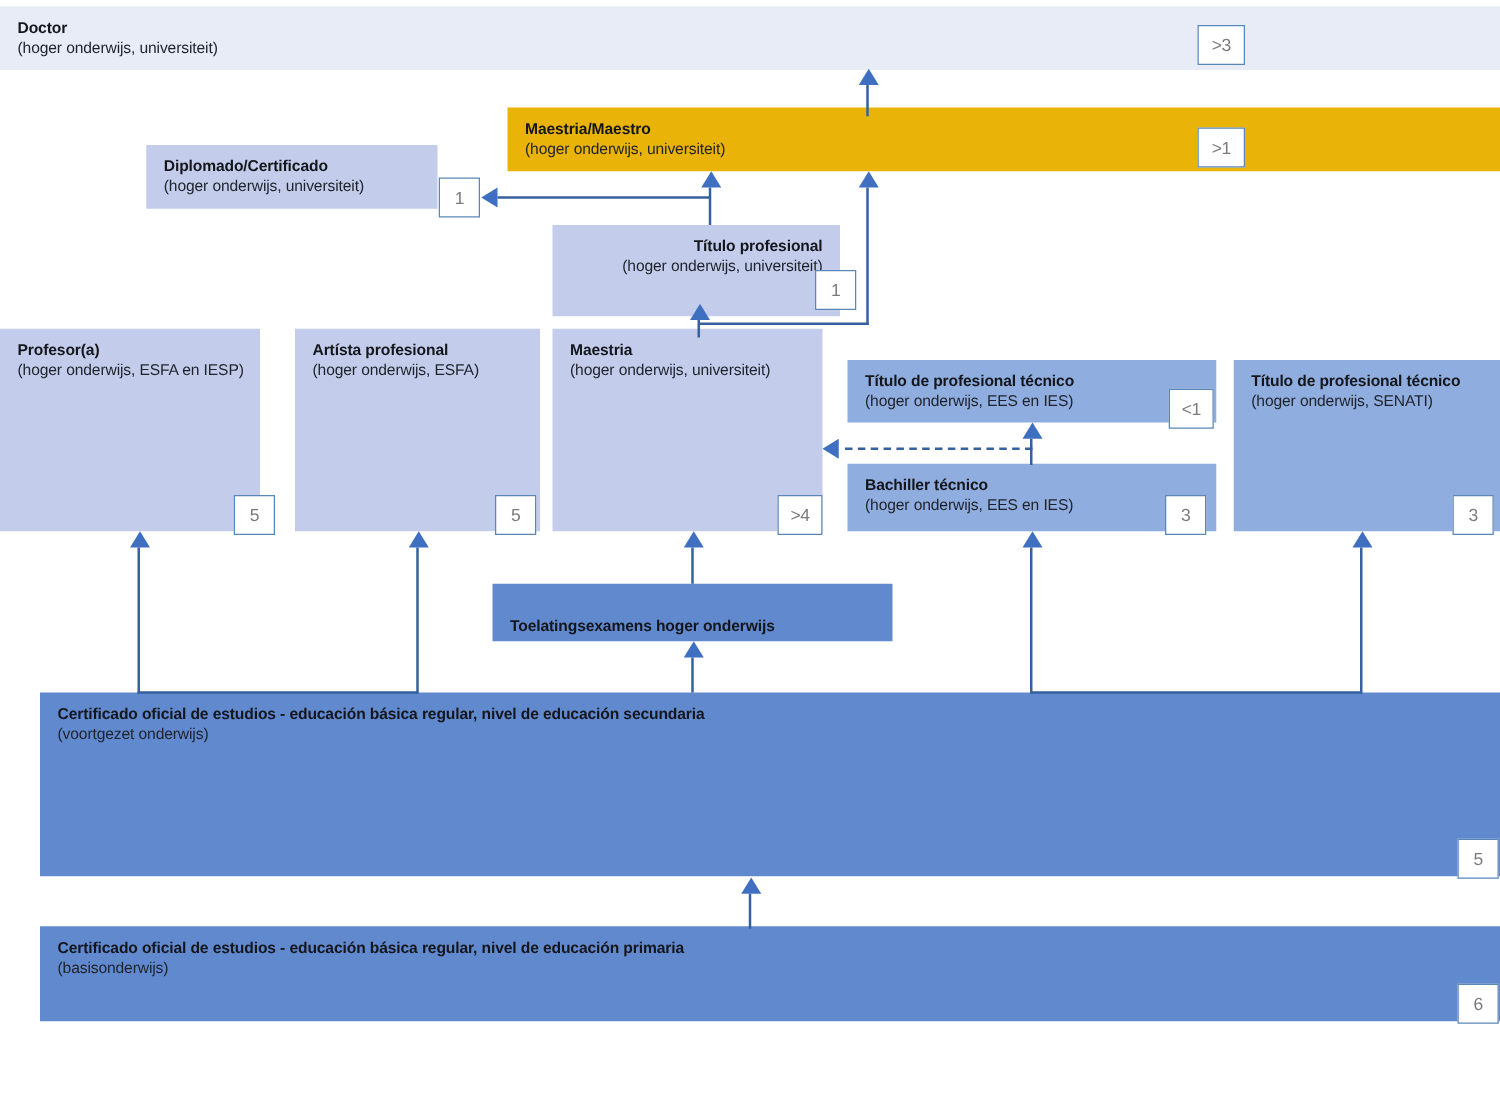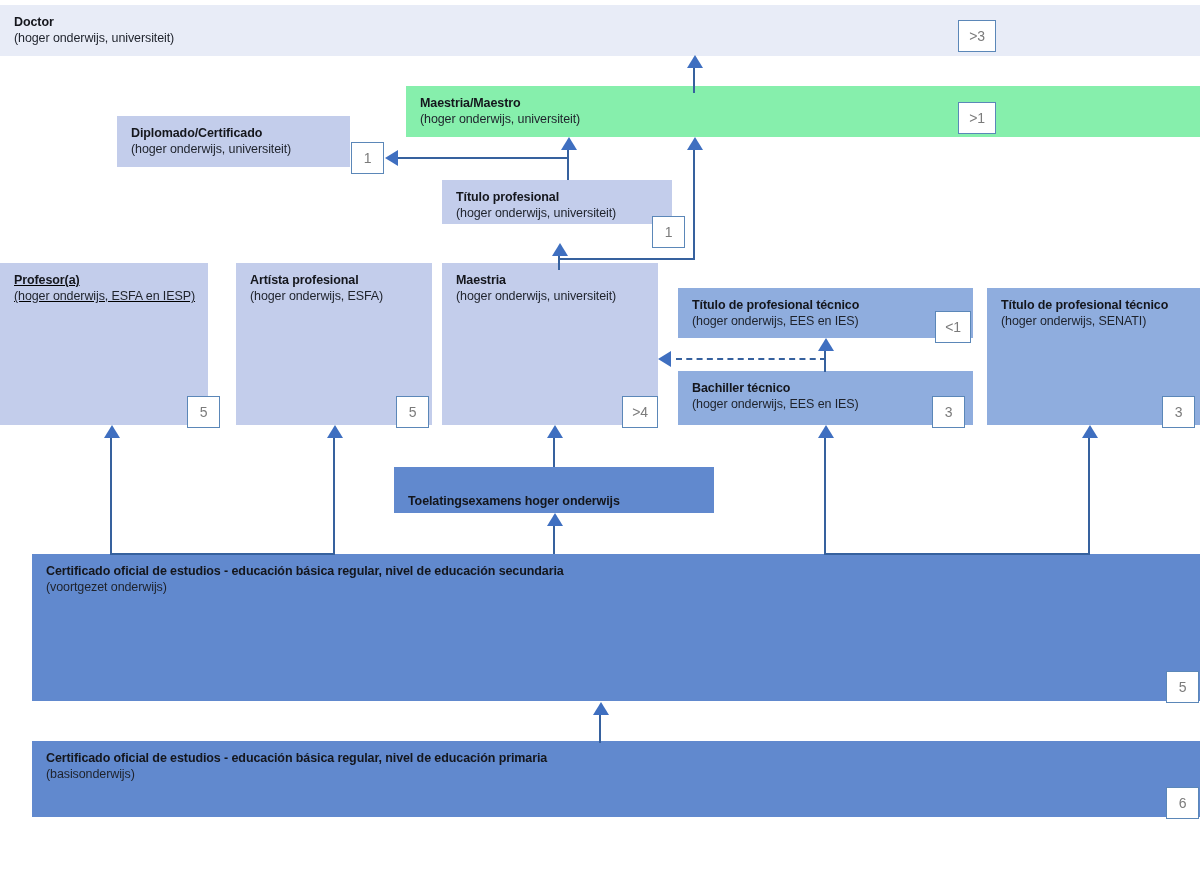--- a/index.html
+++ b/index.html
@@ -27,21 +27,21 @@
   }
   .box .s{
     font-size:12.5px;
     font-weight:normal;
     color:#1e222b;
     line-height:17px;
     letter-spacing:-0.1px;
     white-space:nowrap;
   }
   .lightest{background:#e8ecf7;}
-  .light{background:#86efac;}
+  .light{background:#eab308;}
   .mid{background:#c3cdeb;}
   .tech{background:#8fadde;}
   .exam{background:#6189ce;}
   .cert{background:#6189ce;margin-left:32px;}
 
   .badge{
     position:absolute;
     box-sizing:border-box;
     background:#ffffff;
     border:1px solid #5b87b8;
@@ -111,30 +111,30 @@
   <div class="hline" style="left:398px;top:157px;width:170px;"></div>
   <div class="arrowleft" style="left:385px;top:150px;"></div>
 
   <div class="vline" style="left:567px;top:150px;height:30px;"></div>
   <div class="arrowup" style="left:561px;top:137px;"></div>
 
   <div class="vline" style="left:693px;top:150px;height:110px;"></div>
   <div class="arrowup" style="left:687px;top:137px;"></div>
   <div class="hline" style="left:560px;top:258px;width:135px;"></div>
 
-  <div class="box mid" style="left:442px;top:180px;width:230px;height:44px;">
+  <div class="box mid" style="left:442px;top:180px;width:230px;height:73px;text-align:right;">
     <div class="t">Título profesional</div>
     <div class="s">(hoger onderwijs, universiteit)</div>
   </div>
   <div class="badge" style="left:652px;top:216px;width:33px;height:32px;">1</div>
 
   <div class="vline" style="left:558px;top:256px;height:14px;"></div>
   <div class="arrowup" style="left:552px;top:243px;"></div>
 
-  <div class="box mid" style="left:0px;top:263px;width:208px;height:162px;text-decoration:underline;">
+  <div class="box mid" style="left:0px;top:263px;width:208px;height:162px;">
     <div class="t">Profesor(a)</div>
     <div class="s">(hoger onderwijs, ESFA en IESP)</div>
   </div>
   <div class="badge" style="left:187px;top:396px;width:33px;height:32px;">5</div>
 
   <div class="box mid" style="left:236px;top:263px;width:196px;height:162px;">
     <div class="t">Artísta profesional</div>
     <div class="s">(hoger onderwijs, ESFA)</div>
   </div>
   <div class="badge" style="left:396px;top:396px;width:33px;height:32px;">5</div>

